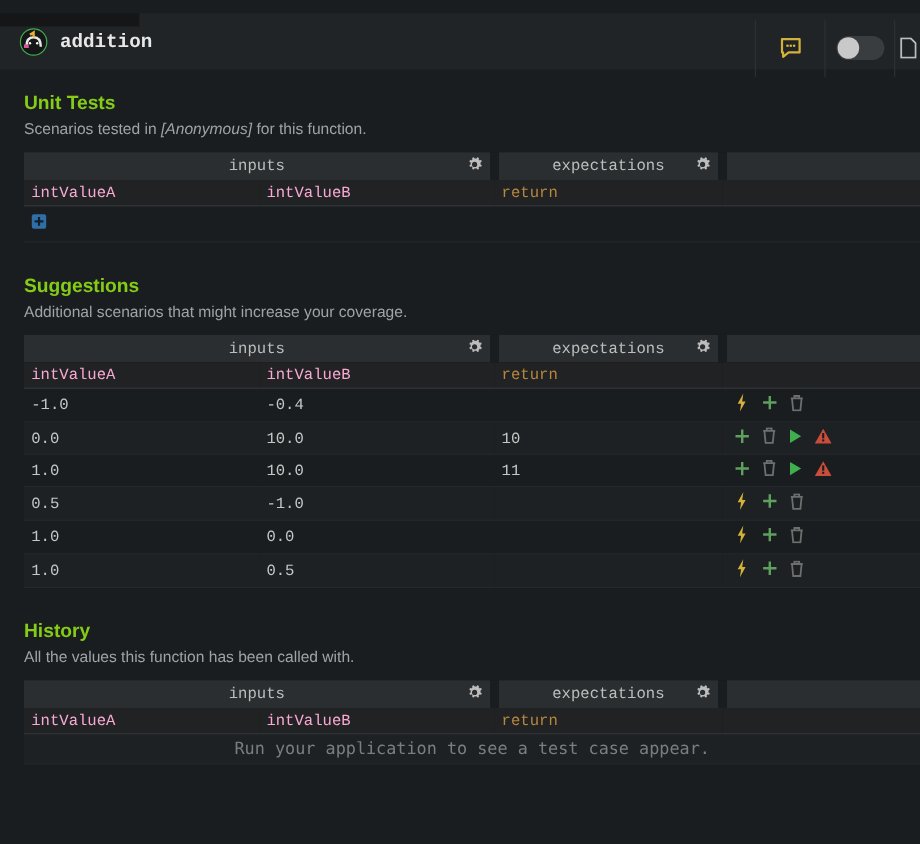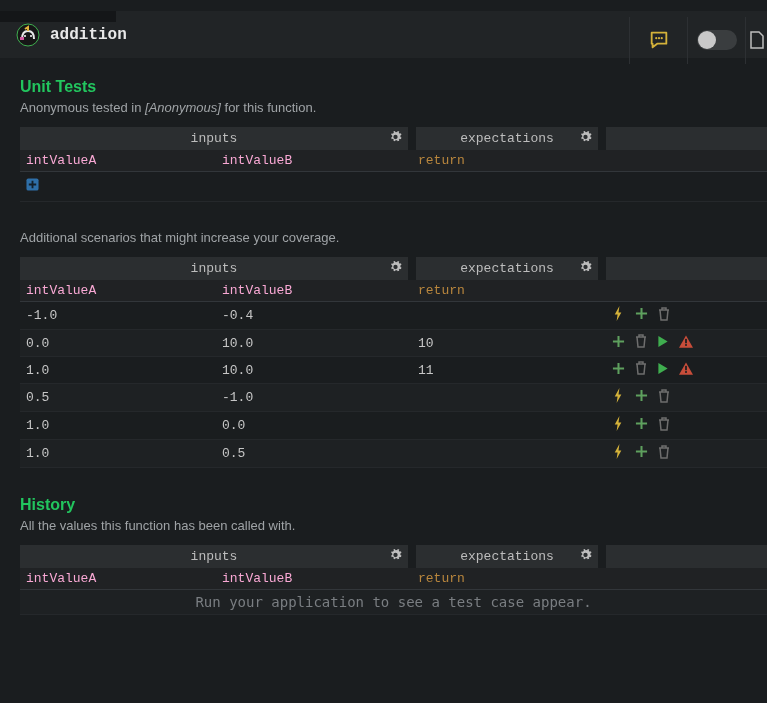--- a/index.html
+++ b/index.html
@@ -38,21 +38,21 @@
     border-left:1px solid #2d3033;
   }
   .toggle-track {
     width:40px; height:20px; border-radius:20px; background:#3a3d3f; position:relative;
   }
   .toggle-knob {
     width:18px; height:18px; border-radius:50%; background:#c9c9c9; position:absolute; top:1px; left:1px;
   }
   .content { padding: 20px 0 0 20px; }
   .section { margin-bottom: 28px; }
-  .section h2 { font-size: 16px; font-weight: 700; color:#22c55e; margin-bottom:4px; }
+  .section h2 { font-size: 16px; font-weight: 700; color:#84cc16; margin-bottom:4px; }
   .section .sub { font-size: 13px; color:#9fa3a6; margin-bottom:12px; }
   .section .sub em { font-style: italic; }
   table { width: 100%; border-collapse: collapse; font-family: "SFMono-Regular", Consolas, "Liberation Mono", Menlo, monospace; font-size:13px; }
   thead tr.hdr th {
     background:#2b2e30; font-weight:400; color:#bdbdbd; padding:4px 6px; text-align:center; position:relative;
     border-right: 8px solid #1a1d1f;
   }
   thead tr.hdr th:last-child { border-right:none; }
   thead tr.hdr th .gear { position:absolute; right:6px; top:50%; transform:translateY(-50%); }
   thead tr.subhdr td {
@@ -107,21 +107,21 @@
       </svg>
     </div>
   </div>
 </div>
 
 <div class="content">
 
   <div class="section">
     <h2>Unit Tests</h2>
     <div class="sub">
-      <span>Anonymous tested in </span><em>[Anonymous]</em><span> for this function.</span>
+      <span>Scenarios tested in </span><em>[Anonymous]</em><span> for this function.</span>
     </div>
     <table>
       <colgroup>
           <col class="col-in">
           <col class="col-in">
           <col class="col-exp">
           <col class="col-act">
         </colgroup>
       <thead>
         <tr class="hdr">
@@ -155,20 +155,21 @@
                   <path d="M7 3v8M3 7h8" stroke="#13212c" stroke-width="2"></path>
                 </svg>
             </span>
           </td>
         </tr>
       </tbody>
     </table>
   </div>
 
   <div class="section">
+    <h2>Suggestions</h2>
     <div class="sub">Additional scenarios that might increase your coverage.</div>
     <table>
       <colgroup>
           <col class="col-in">
           <col class="col-in">
           <col class="col-exp">
           <col class="col-act">
         </colgroup>
       <thead>
         <tr class="hdr">

